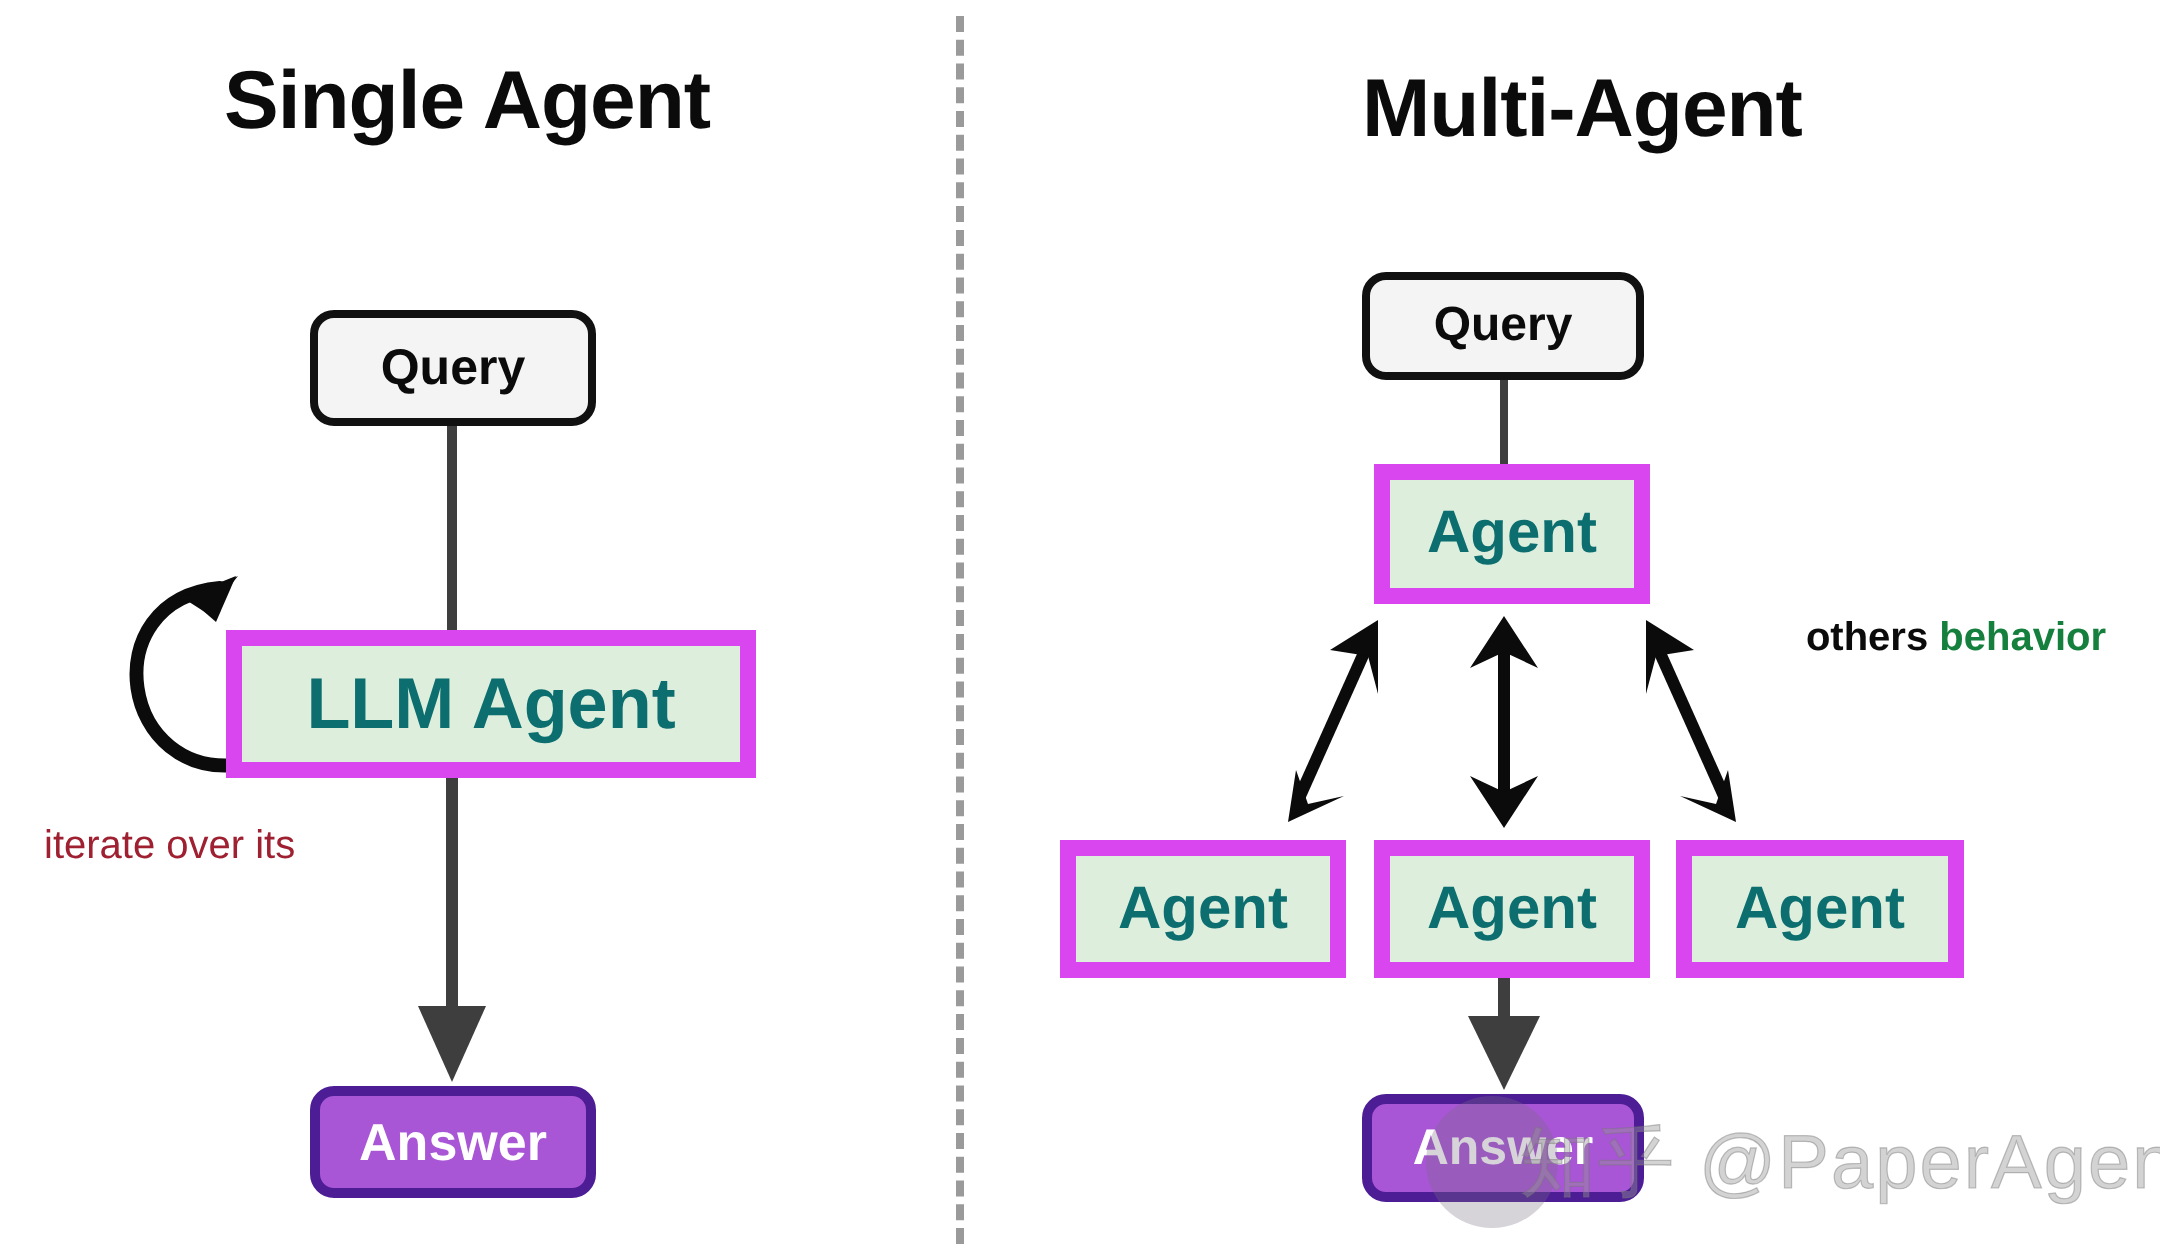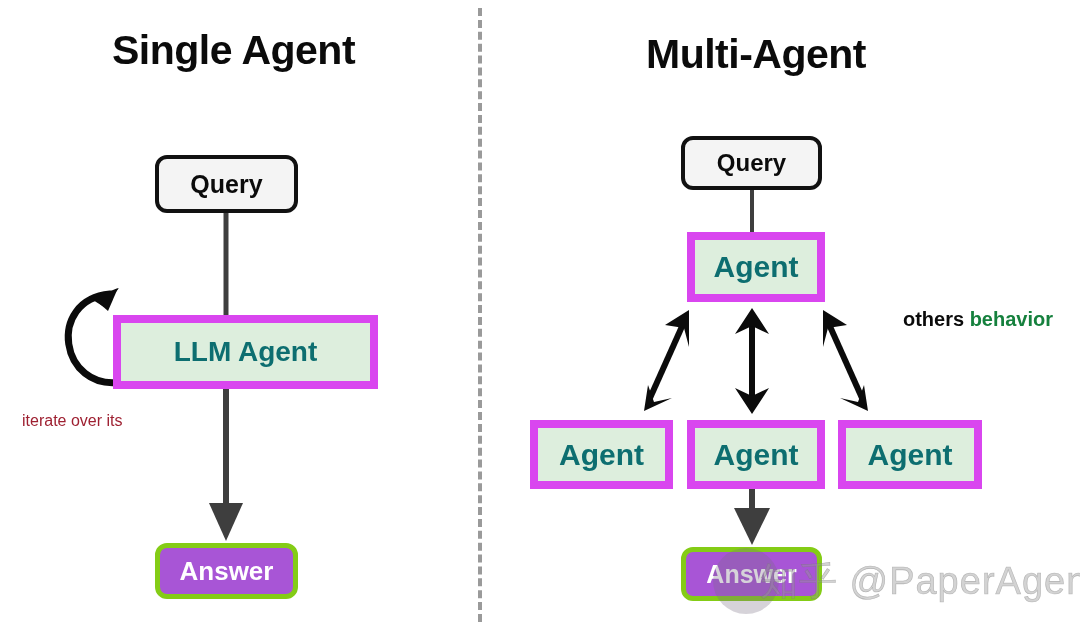--- a/index.html
+++ b/index.html
@@ -22,21 +22,21 @@
   .panel-title {
     position: absolute;
     font-weight: bold;
     color: #0b0b0b;
     font-size: 41px;
     letter-spacing: -0.5px;
     white-space: nowrap;
     line-height: 1;
   }
   #title-single { left: 112px; top: 30px; }
-  #title-multi  { left: 646px; top: 34px; }
+  #title-multi  { left: 681px; top: 34px; }
 
   
   #divider {
     position: absolute;
     left: 478px;
     top: 8px;
     width: 0px;
     height: 614px;
     border-left: 4px dashed #9a9a9a;
   }
@@ -62,29 +62,29 @@
 
   .node-agent {
     background: #ddeedd;
     border: 8px solid #d946ef;
     color: #0d6e70;
     font-weight: bold;
   }
 
   .node-answer {
     background: #a855d6;
-    border: 5px solid #84cc16;
+    border: 5px solid #4c1d95;
     border-radius: 12px;
     color: #ffffff;
     font-weight: bold;
   }
 
   
   #q-left  { left: 155px; top: 155px; width: 143px; height: 58px; font-size: 25px; }
-  #llm-agent { left: 113px; top: 315px; width: 265px; height: 74px; font-size: 28px; }
+  #llm-agent { left: 113px; top: 315px; width: 265px; height: 74px; font-size: 36px; }
   #ans-left { left: 155px; top: 543px; width: 143px; height: 56px; font-size: 26px; }
 
   
   #q-right { left: 681px; top: 136px; width: 141px; height: 54px; font-size: 24px; }
   #agent-top { left: 687px; top: 232px; width: 138px; height: 70px; font-size: 30px; }
   #agent-b1 { left: 530px; top: 420px; width: 143px; height: 69px; font-size: 30px; }
   #agent-b2 { left: 687px; top: 420px; width: 138px; height: 69px; font-size: 30px; }
   #agent-b3 { left: 838px; top: 420px; width: 144px; height: 69px; font-size: 30px; }
   #ans-right { left: 681px; top: 547px; width: 141px; height: 54px; font-size: 25px; }
 
@@ -104,21 +104,21 @@
     line-height: 1.18;
     white-space: nowrap;
   }
   .ann-red { color: #9e2031; }
   .ann-red-bold { color: #15803d; font-weight: bold; }
   .ann-black-bold { color: #0b0b0b; font-weight: bold; }
 
   #ann-left {
     left: 22px;
     top: 412px;
-    font-size: 16px;
+    font-size: 20px;
     text-align: right;
   }
   #ann-right {
     left: 873px;
     top: 308px;
     font-size: 20px;
     text-align: right;
     width: 180px;
   }
 

